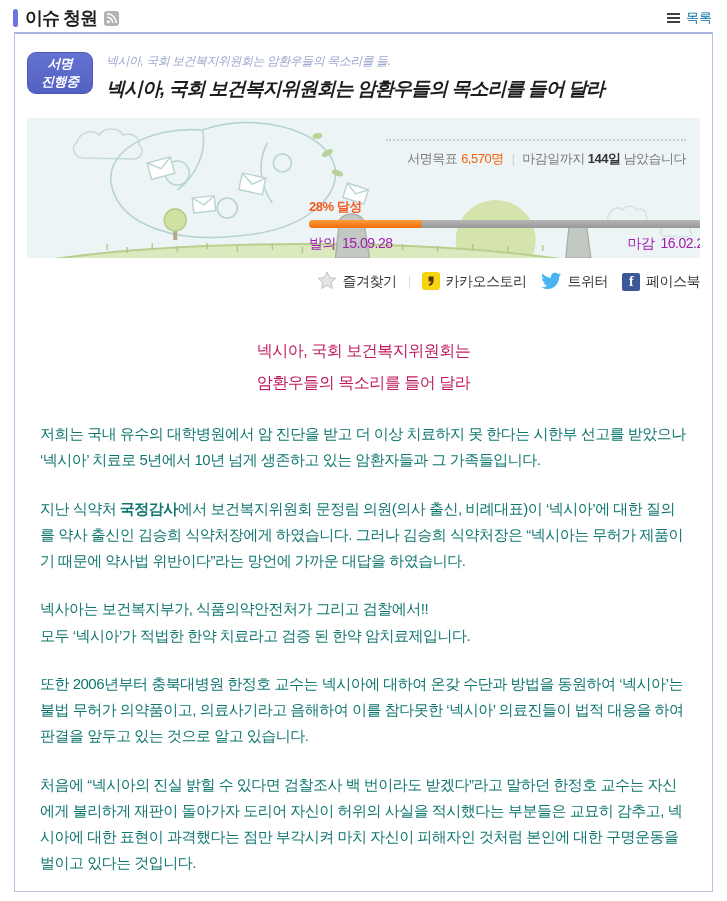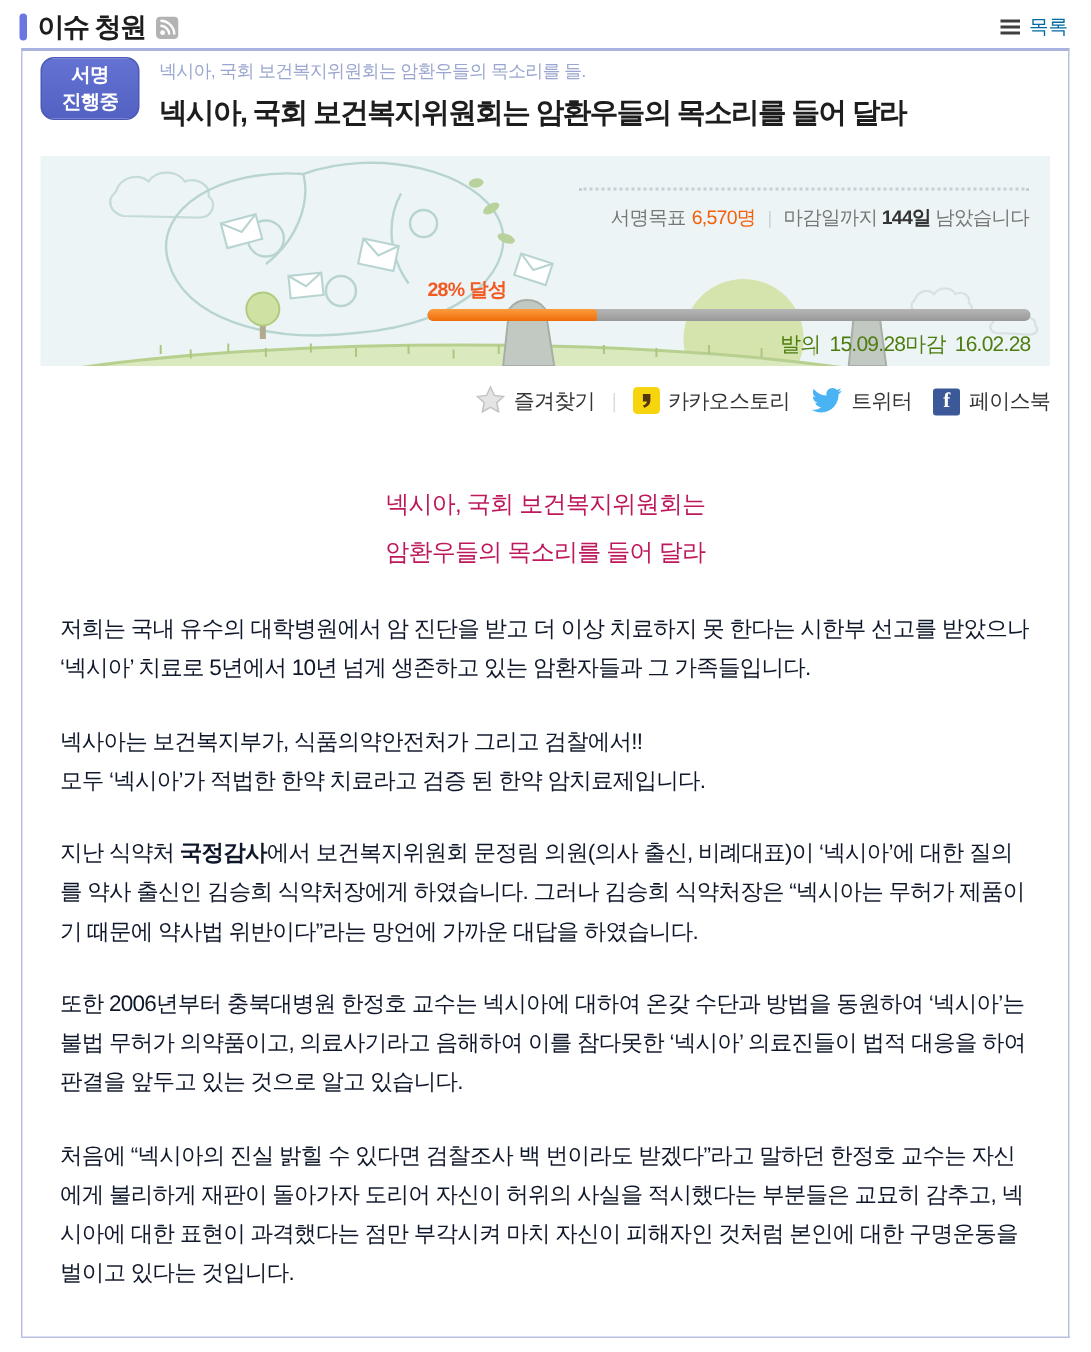--- a/index.html
+++ b/index.html
@@ -22,21 +22,21 @@
   .list-label { font-size:13px; color:#0369a1; }
 
   
   .content-box {
     margin:0 14px; height:860px;
     border:1px solid #b9c0e2; border-top:2px solid #aab3de;
     padding:0 12px; background:#fff; overflow:hidden;
   }
 
   
-  .petition-head { display:flex; margin-top:4px; }
+  .petition-head { display:flex; margin-top:18px;font-style:italic; }
   .status-badge {
     width:66px; height:42px; flex-shrink:0;
     background:linear-gradient(#6472d2,#5361c2); border:1px solid #4b59b8; border-radius:9px;
     color:#fff; font-size:13px; font-weight:bold; line-height:1.4;
     display:flex; flex-direction:column; align-items:center; justify-content:center;
     letter-spacing:-0.5px;
   }
   .petition-titles { margin-left:13px; min-width:0; }
   .petition-subtitle { color:#9aa6cf; font-size:12px; margin-top:1px; letter-spacing:-0.5px; }
   .petition-title { color:#1d1d1d; font-size:19px; font-weight:bold; margin-top:6px; letter-spacing:-1px; white-space:nowrap; }
@@ -48,38 +48,38 @@
   .stats-current { display:flex; justify-content:flex-end; align-items:center; gap:7px; }
   .current-label { font-size:14px; font-weight:bold; color:#333; letter-spacing:-1px; }
   .current-count { font-size:37px; font-weight:bold; color:#f4600a; letter-spacing:-1px; line-height:1; }
   .current-unit { font-size:14px; font-weight:bold; color:#333; align-self:flex-end; margin-bottom:3px; }
   .stats-divider { border-top:2px dotted #c2d1d7; margin:8px 0 9px; }
   .stats-goal-row { display:flex; justify-content:flex-end; align-items:center; font-size:13px; color:#777; white-space:nowrap; letter-spacing:-0.5px; }
   .goal-value { color:#f4600a; font-weight:normal; margin-left:4px; }
   .goal-sep { color:#c8d4da; margin:0 8px; font-size:12px; }
   .deadline-days { color:#333; font-weight:bold; margin:0 3px; }
 
-  .progress-block { position:absolute; left:258px; top:80px; width:402px; }
+  .progress-block { position:absolute; left:282px; top:80px; width:402px; }
   .progress-label { color:#f25a22; font-size:13px; font-weight:bold; letter-spacing:-0.5px; }
   .progress-track { margin-top:4px; height:8px; background:linear-gradient(#b6b6b6,#989898); border-radius:5px; position:relative; }
   .progress-fill { position:absolute; left:0; top:0; height:8px; border-radius:5px 3px 3px 5px; background:linear-gradient(#fb9c3e,#ef6c07); }
-  .progress-dates { display:flex; justify-content:flex-end; margin-top:7px; font-size:14px; color:#4d7c0f; letter-spacing:-0.5px; }
+  .progress-dates { display:flex; justify-content:space-between; margin-top:7px; font-size:14px; color:#a21caf; letter-spacing:-0.5px; }
   .progress-dates b { font-weight:normal; margin-right:6px; }
 
   
   .share-row { display:flex; justify-content:flex-end; align-items:center; margin-top:11px; height:26px; font-size:14px; color:#333; letter-spacing:-0.5px; }
   .share-item { display:flex; align-items:center; gap:6px; cursor:pointer; }
   .share-divider { width:1px; height:13px; background:#dcdcdc; margin:0 12px; }
   .share-item + .share-item { margin-left:14px; }
   .fb-icon { width:18px; height:18px; border-radius:2px; background:#3b5998; color:#fff; font-weight:bold; font-size:14px; display:flex; align-items:center; justify-content:center; font-family:"Liberation Serif",serif; }
 
   
   .body-area { padding:0 13px; }
   .body-heading { text-align:center; margin-top:40px; font-size:16px; color:#be185d; line-height:2; white-space:pre-line; letter-spacing:-0.5px; }
-  .body-para { font-size:15px; color:#0f172a; line-height:1.75; margin:22px 0 0; white-space:pre-line; letter-spacing:-0.5px; word-break:break-all; }
+  .body-para { font-size:15px; color:#0f766e; line-height:1.75; margin:22px 0 0; white-space:pre-line; letter-spacing:-0.5px; word-break:break-all; }
   .body-para .b { font-weight:bold; }
 </style>
 </head>
 <body>
 
 <div>
 
   <div class="page-header">
     <span class="accent-bar"></span>
     <span class="page-title">이슈 청원</span>
@@ -230,22 +230,22 @@
         <span class="fb-icon">f</span>
         <span>페이스북</span>
       </span>
     </div>
 
     <div class="body-area">
       <div class="body-heading">넥시아, 국회 보건복지위원회는
 암환우들의 목소리를 들어 달라</div>
       <div>
           <p class="body-para"><span>저희는 국내 유수의 대학병원에서 암 진단을 받고 더 이상 치료하지 못 한다는 시한부 선고를 받았으나 ‘넥시아’ 치료로 5년에서 10년 넘게 생존하고 있는 암환자들과 그 가족들입니다.</span></p>
+          <p class="body-para"><span>지난 식약처 </span><span class="b">국정감사</span><span>에서 보건복지위원회 문정림 의원(의사 출신, 비례대표)이 ‘넥시아’에 대한 질의를 약사 출신인 김승희 식약처장에게 하였습니다. 그러나 김승희 식약처장은 “넥시아는 무허가 제품이기 때문에 약사법 위반이다”라는 망언에 가까운 대답을 하였습니다.</span></p>
           <p class="body-para"><span>넥사아는 보건복지부가, 식품의약안전처가 그리고 검찰에서!!
 모두 ‘넥시아’가 적법한 한약 치료라고 검증 된 한약 암치료제입니다.</span></p>
-          <p class="body-para"><span>지난 식약처 </span><span class="b">국정감사</span><span>에서 보건복지위원회 문정림 의원(의사 출신, 비례대표)이 ‘넥시아’에 대한 질의를 약사 출신인 김승희 식약처장에게 하였습니다. 그러나 김승희 식약처장은 “넥시아는 무허가 제품이기 때문에 약사법 위반이다”라는 망언에 가까운 대답을 하였습니다.</span></p>
           <p class="body-para"><span>또한 2006년부터 충북대병원 한정호 교수는 넥시아에 대하여 온갖 수단과 방법을 동원하여 ‘넥시아’는 불법 무허가 의약품이고, 의료사기라고 음해하여 이를 참다못한 ‘넥시아’ 의료진들이 법적 대응을 하여 판결을 앞두고 있는 것으로 알고 있습니다.</span></p>
           <p class="body-para"><span>처음에 “넥시아의 진실 밝힐 수 있다면 검찰조사 백 번이라도 받겠다”라고 말하던 한정호 교수는 자신에게 불리하게 재판이 돌아가자 도리어 자신이 허위의 사실을 적시했다는 부분들은 교묘히 감추고, 넥시아에 대한 표현이 과격했다는 점만 부각시켜 마치 자신이 피해자인 것처럼 본인에 대한 구명운동을 벌이고 있다는 것입니다.</span></p>
         </div>
     </div>
 
   </div>
 </div>
 
 </body></html>

